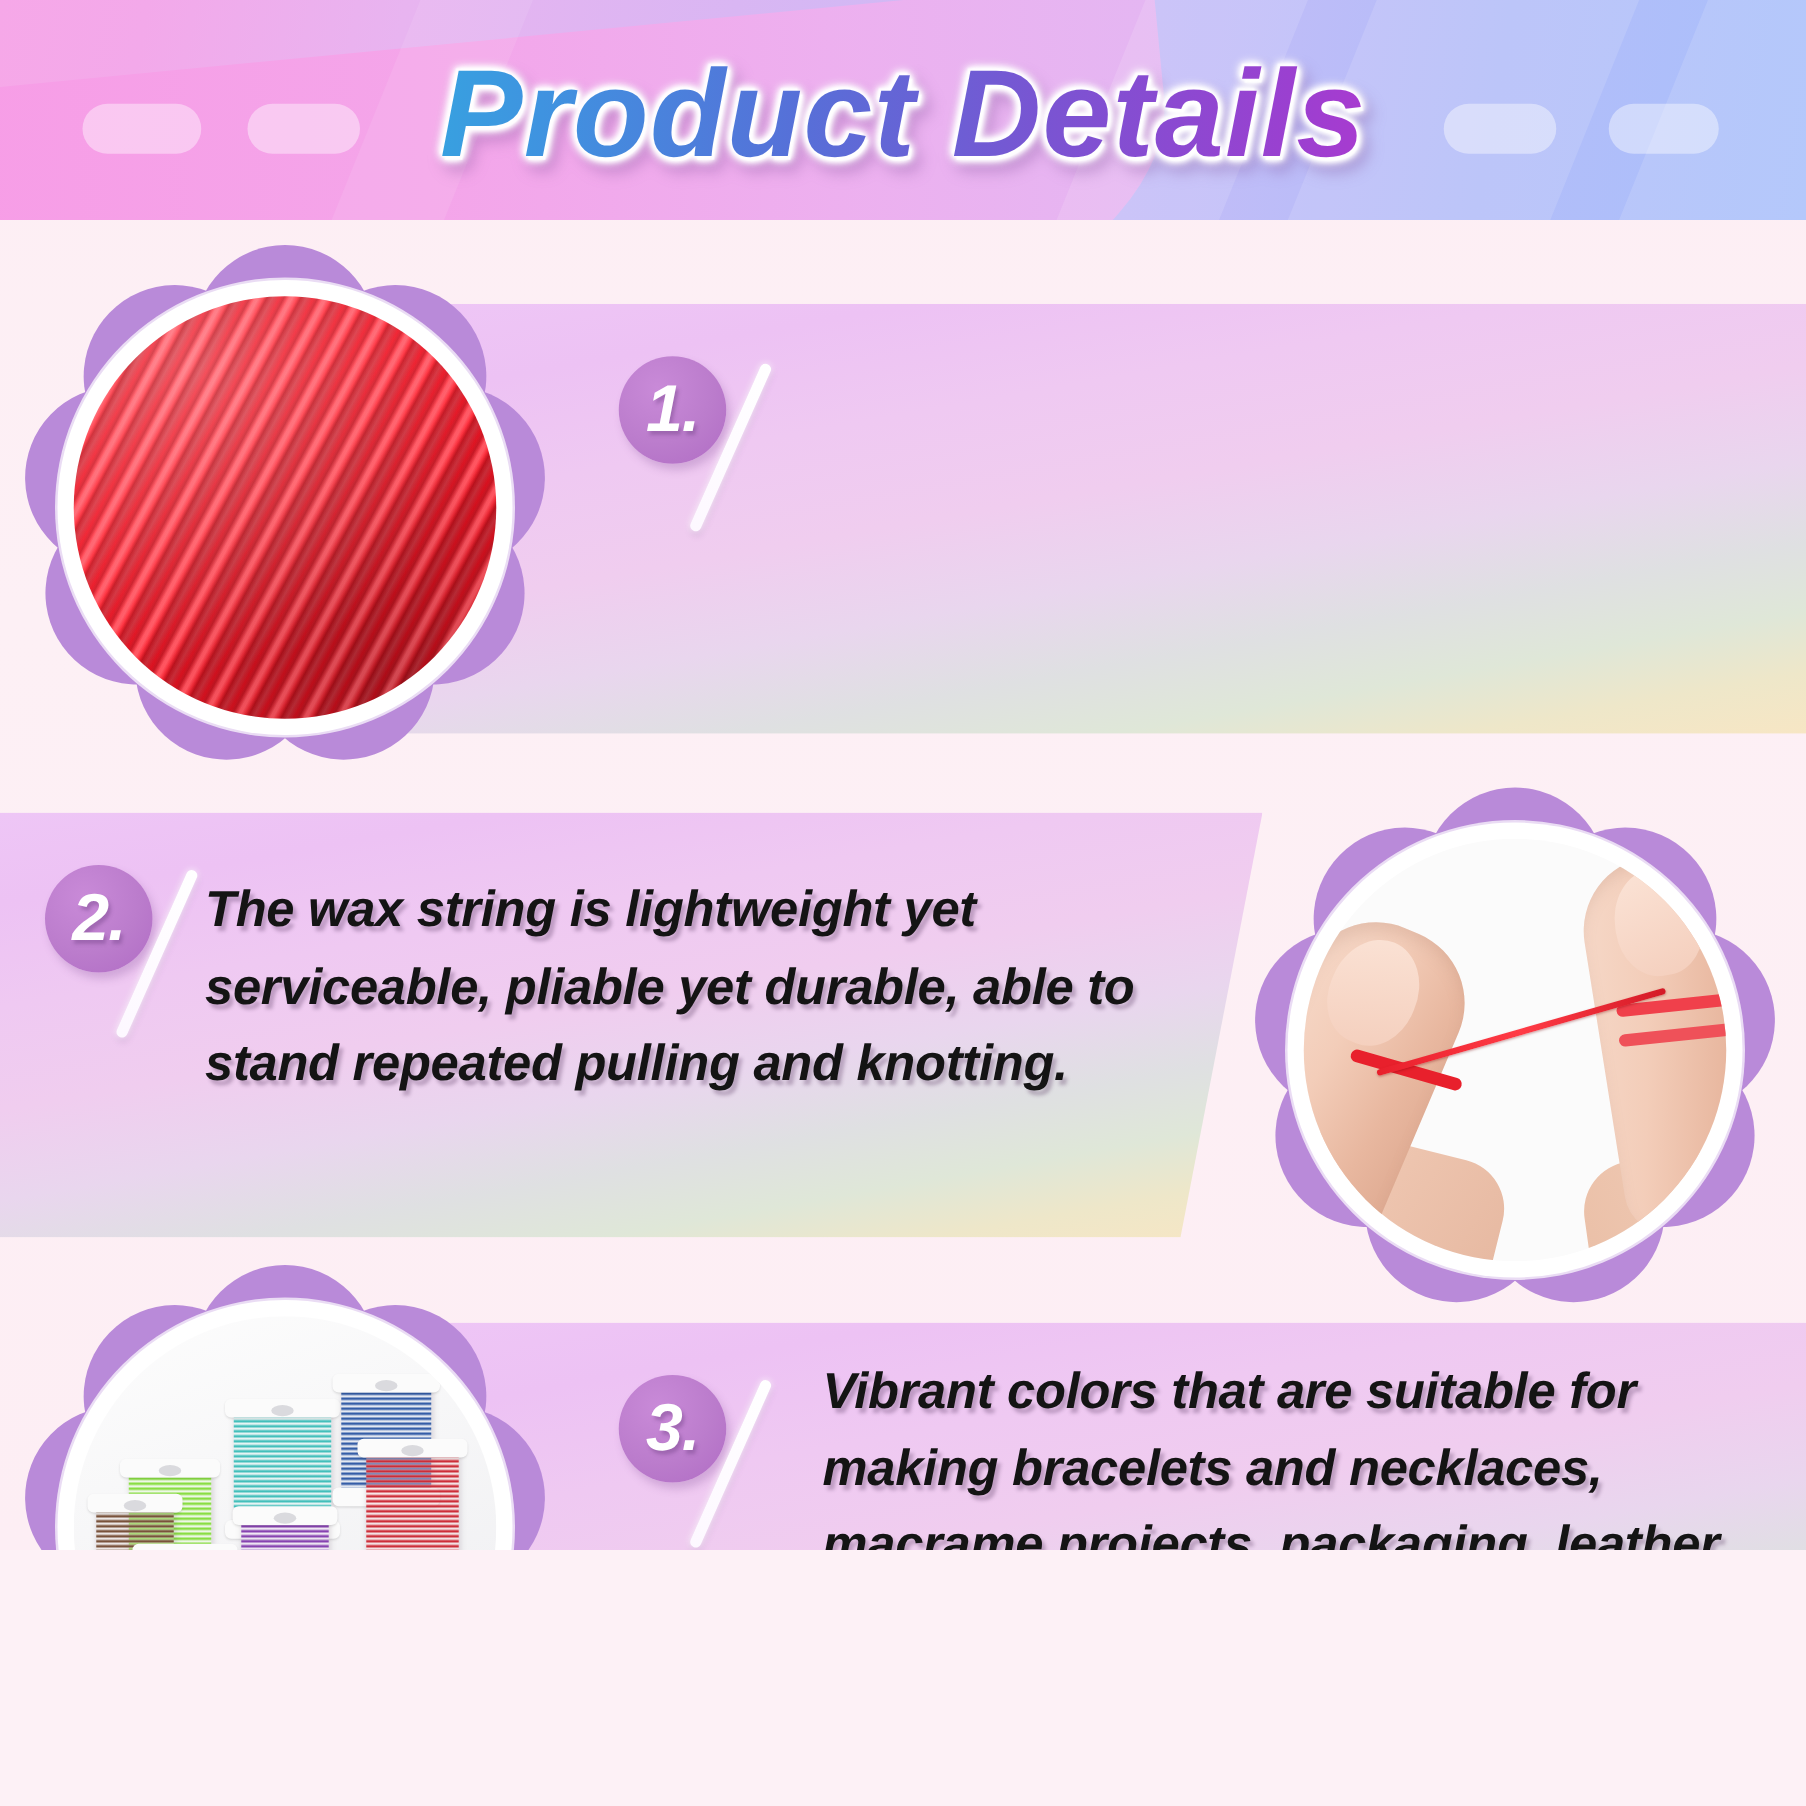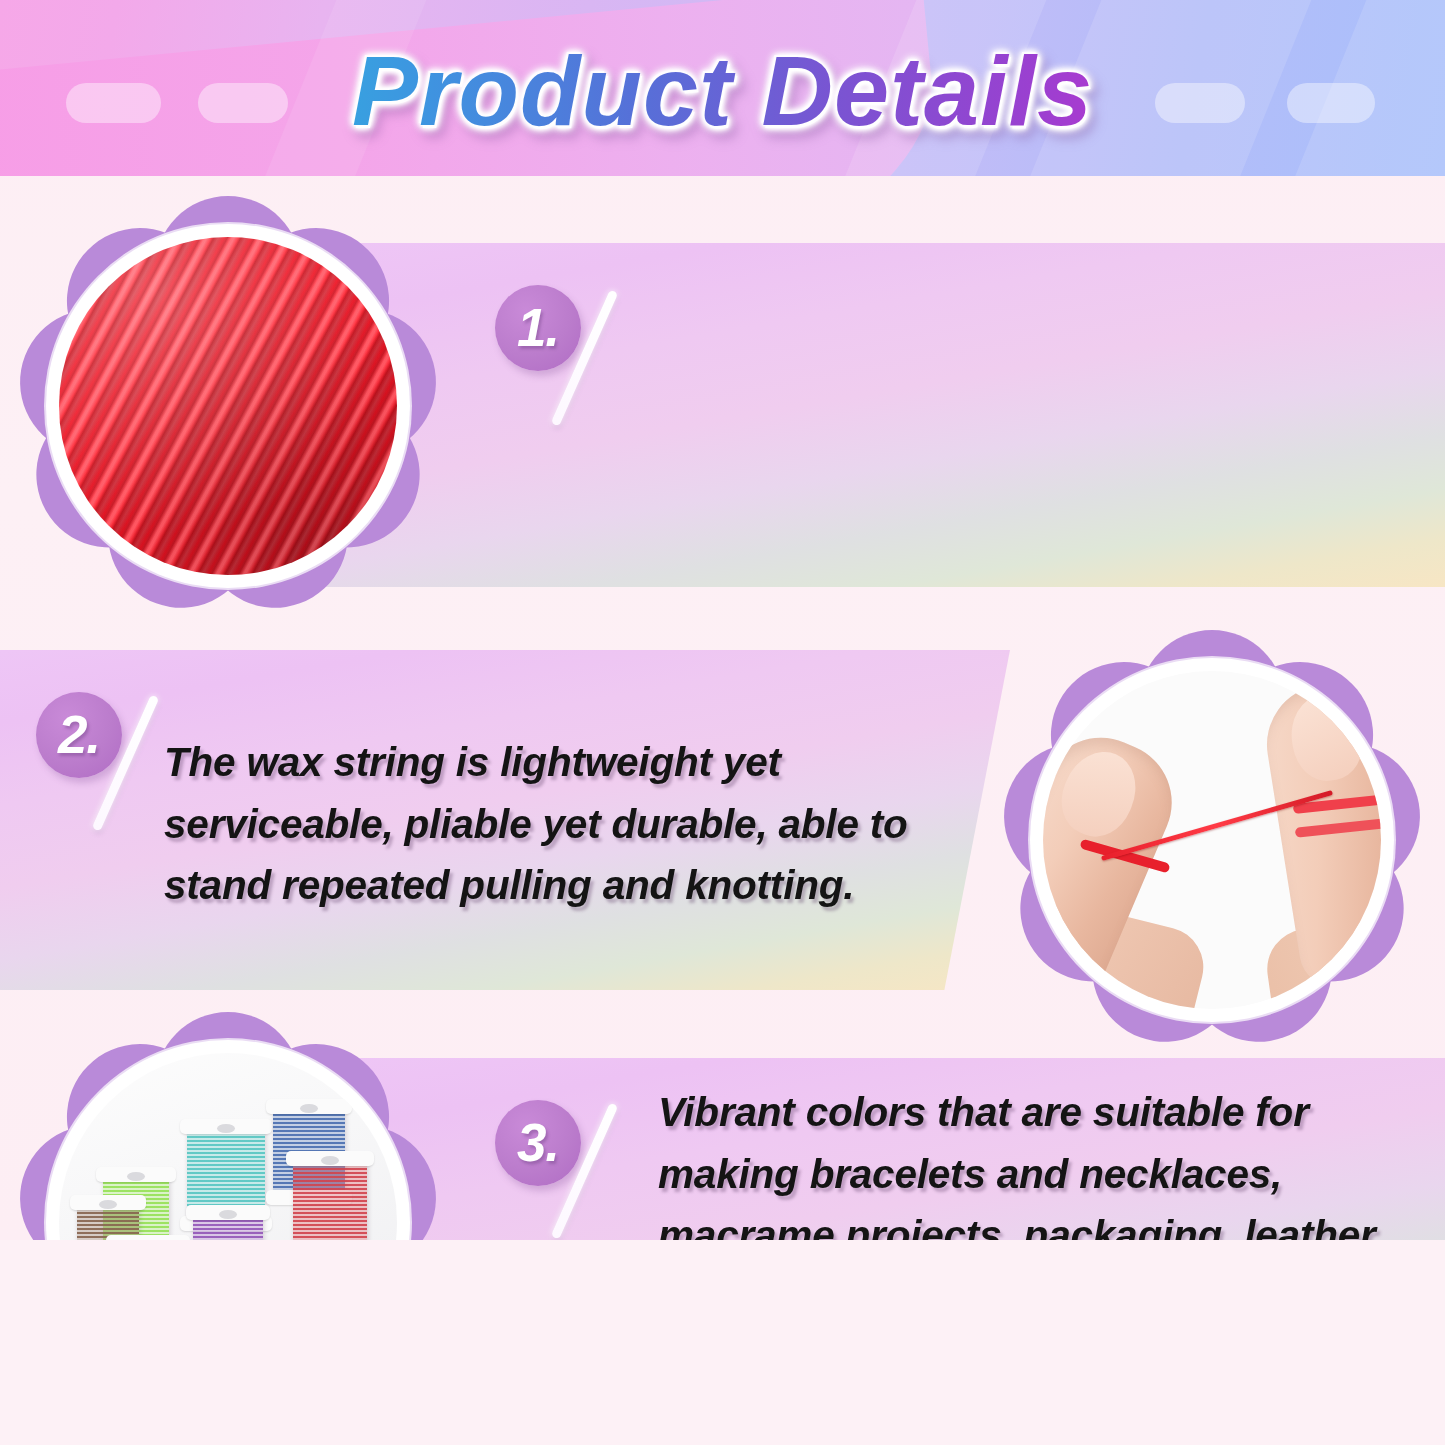--- a/index.html
+++ b/index.html
@@ -299,21 +299,21 @@
         <div class="red-line"></div>
       </div>
     </div>
   </div>
 
   <div class="badge" style="left:36px;top:692px;">
     <span>2.</span>
   </div>
   <div class="slash" style="left:121px;top:690px;height:146px;"></div>
 
-  <div class="body-text" style="left:164px;top:732px;width:790px;">The wax string is lightweight yet serviceable, pliable yet durable, able to stand repeated pulling and knotting.</div>
+  <div class="body-text" style="left:164px;top:697px;width:790px;">The wax string is lightweight yet serviceable, pliable yet durable, able to stand repeated pulling and knotting.</div>
 
   <div class="band" id="band3"></div>
 
   <div class="flower" style="left:18px;top:1012px;">
     <div class="petals">
       <div class="petal" style="transform:rotate(0deg)"></div>
       <div class="petal" style="transform:rotate(40deg)"></div>
       <div class="petal" style="transform:rotate(80deg)"></div>
       <div class="petal" style="transform:rotate(120deg)"></div>
       <div class="petal" style="transform:rotate(160deg)"></div>

